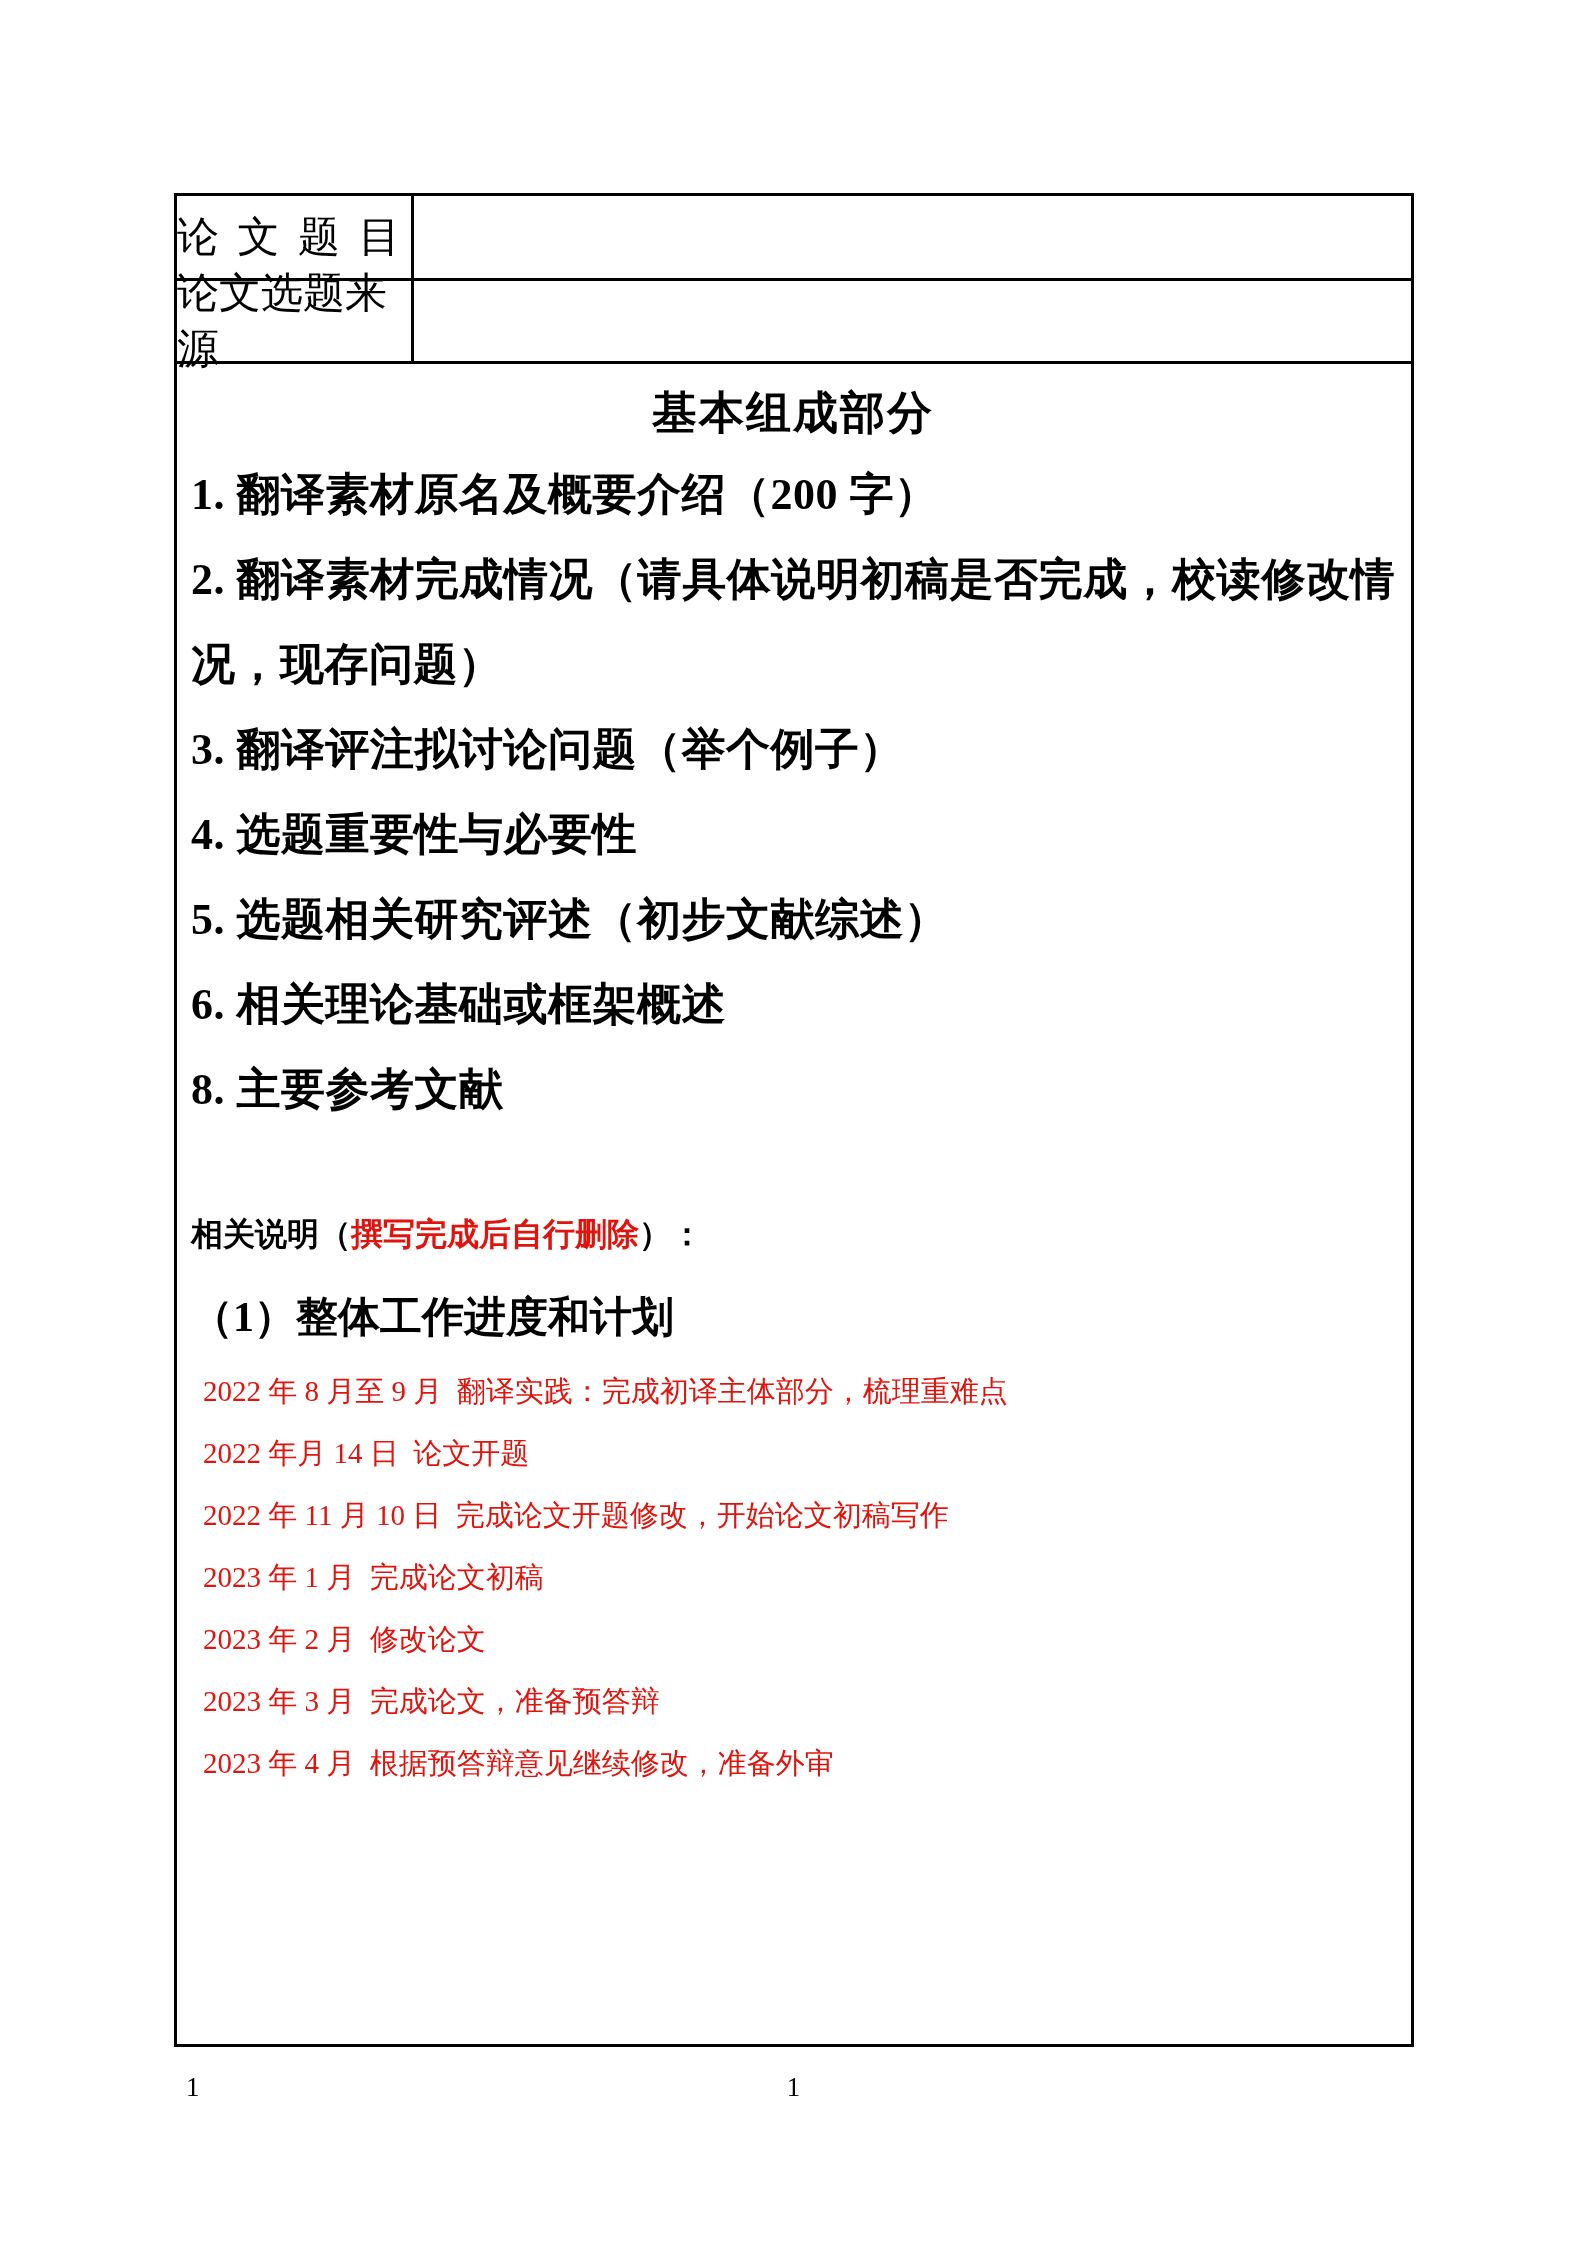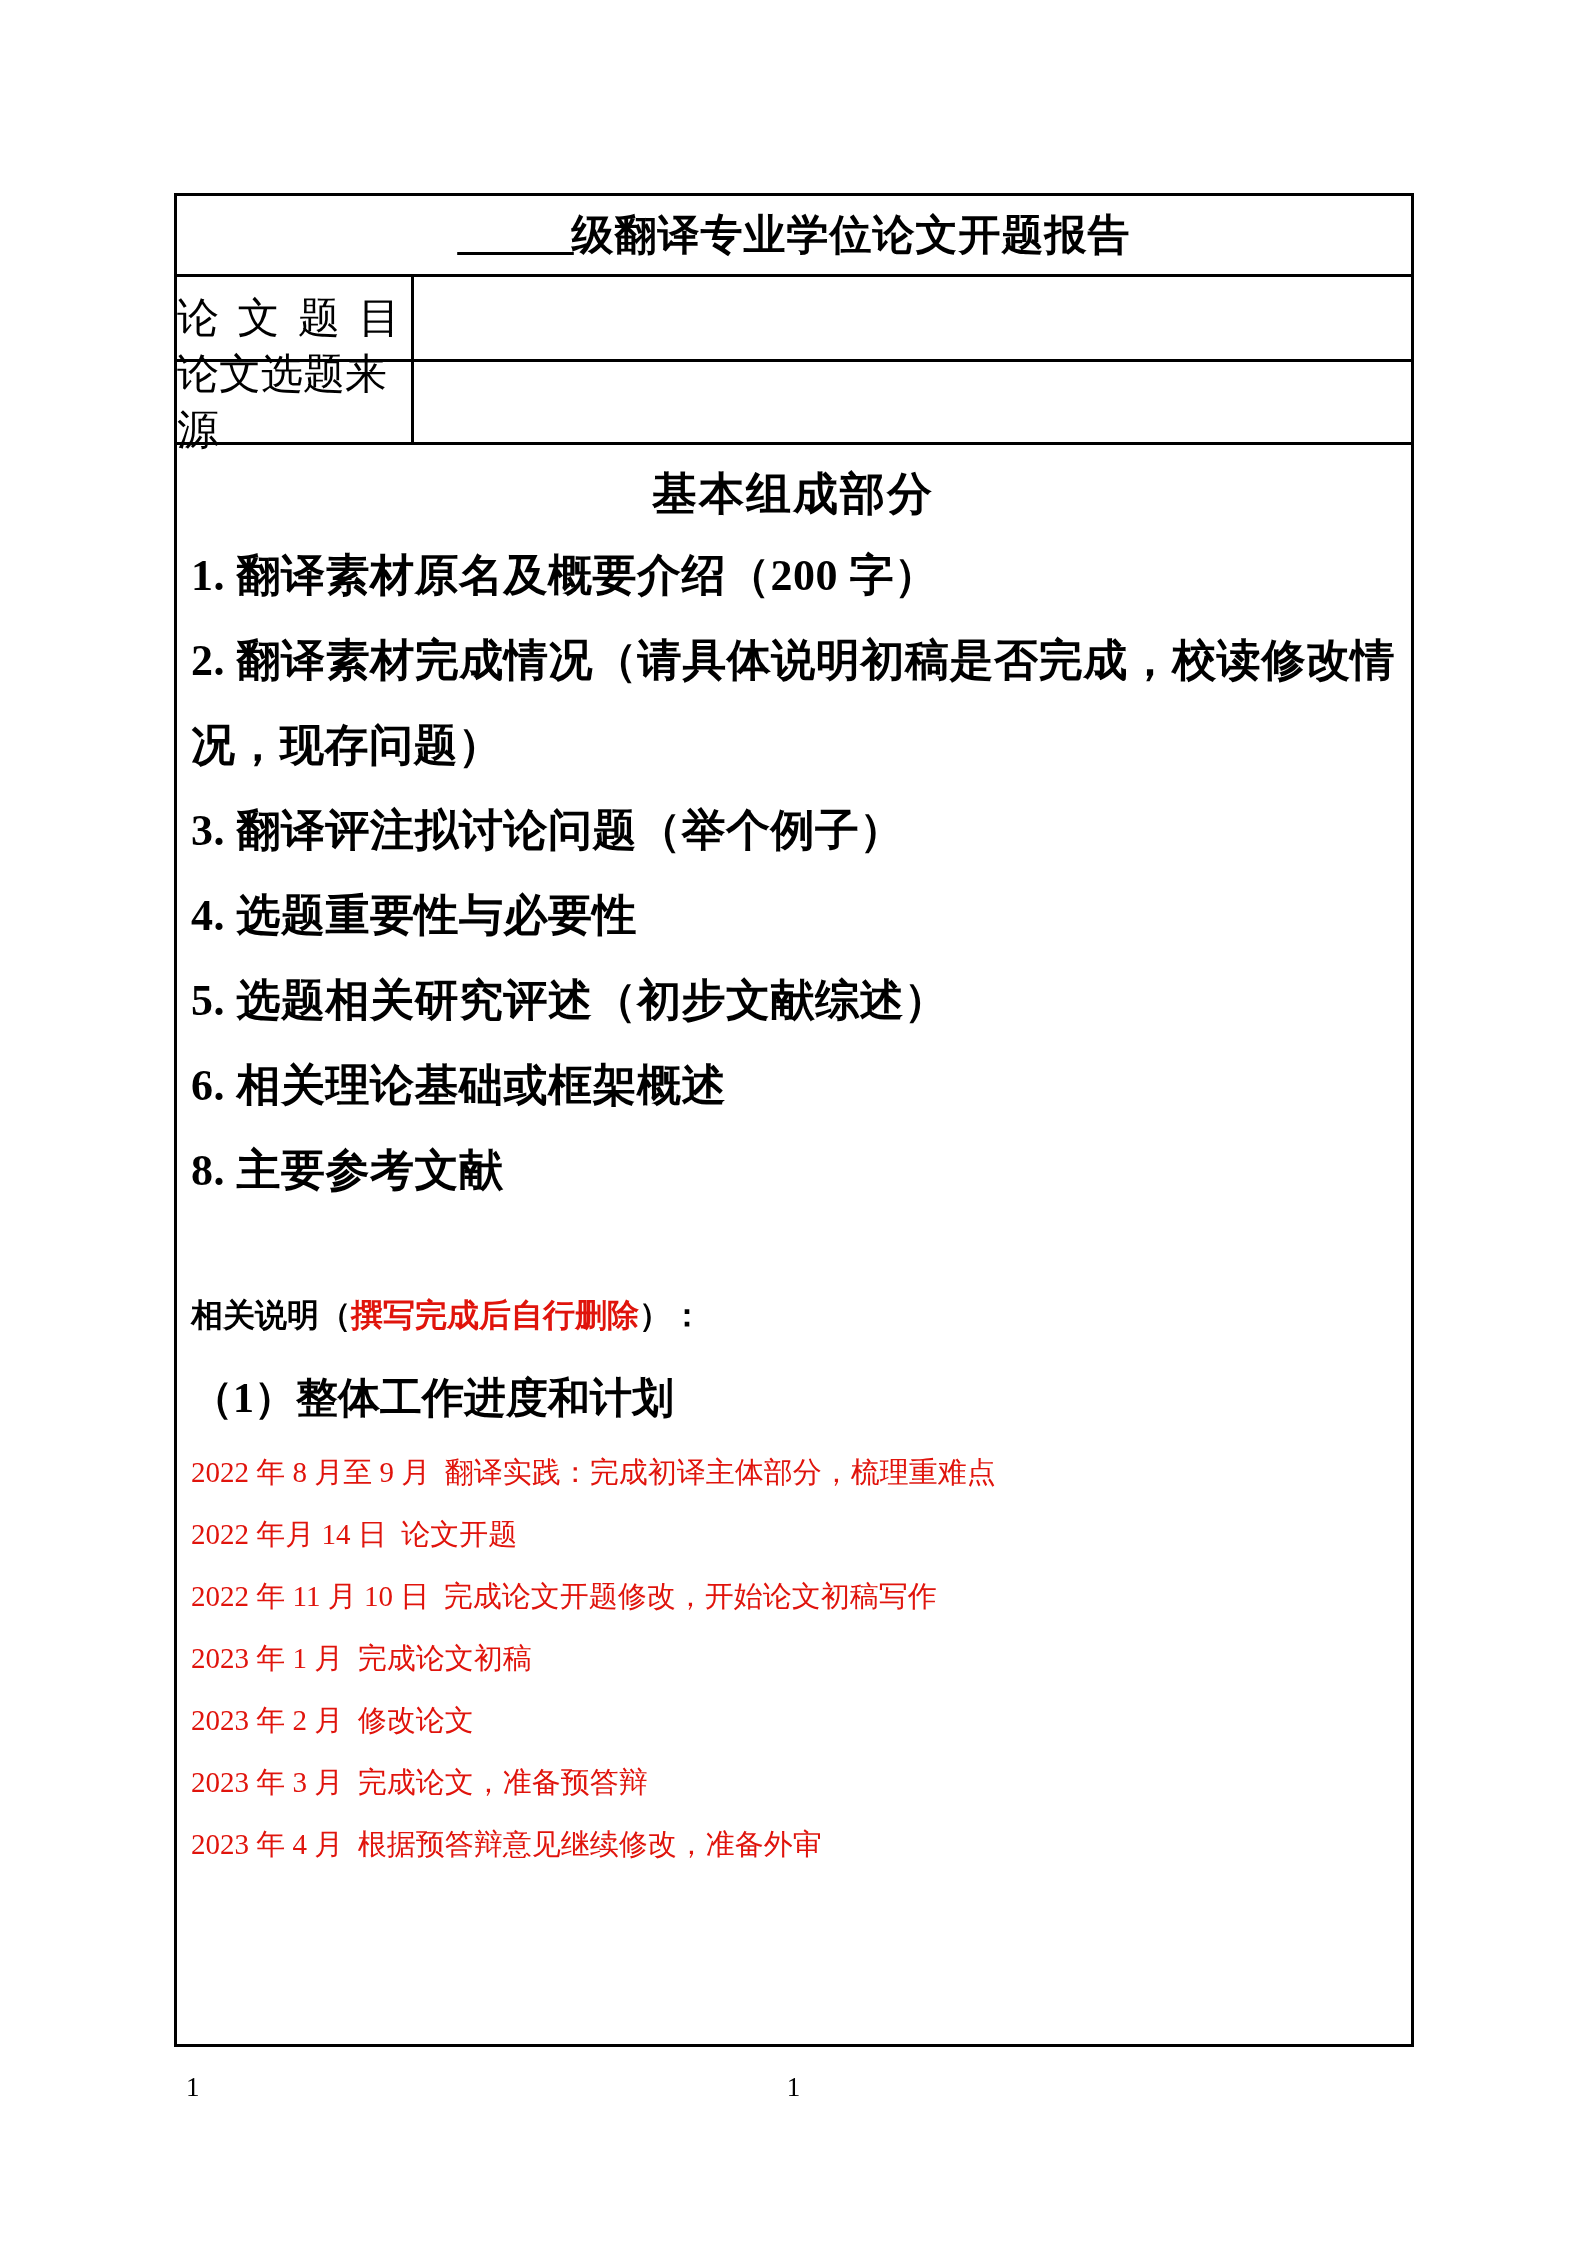--- a/index.html
+++ b/index.html
@@ -62,21 +62,21 @@
   }
   .notes-heading {
     margin: 60px 0 0 0;
     font-size: 32px; font-weight: bold; line-height: 84px;
   }
   .notes-red { color: var(--red); }
   .sub-heading {
     margin: 0;
     font-size: 42px; font-weight: bold; line-height: 82px;
   }
-  .schedule { margin: 2px 0 0 0; }
+  .schedule { margin: 2px 0 0 12px; }
   .schedule-line {
     margin: 0;
     color: var(--red);
     font-size: 29px; line-height: 62px;
     white-space: pre-wrap;
   }
 
   .footer-num {
     position: absolute; top: 2072px;
     font-size: 27px; color: #000;
@@ -84,24 +84,20 @@
   .footer-num.left { left: 186px; }
   .footer-num.center { left: 0; right: 0; text-align: center; }
 </style>
 </head>
 <body>
 
 <div class="page">
 
   <div class="report-table">
 
-    <div class="title-row">
-      <span class="title-blank">______</span>
-        <span>级翻译专业学位论文开题报告</span>
-    </div>
 
     <div class="field-row r2">
       <div class="field-label spread">论 文 题 目</div>
       <div class="field-value"></div>
     </div>
 
     <div class="field-row r3">
       <div class="field-label">论文选题来源</div>
       <div class="field-value"></div>
     </div>

